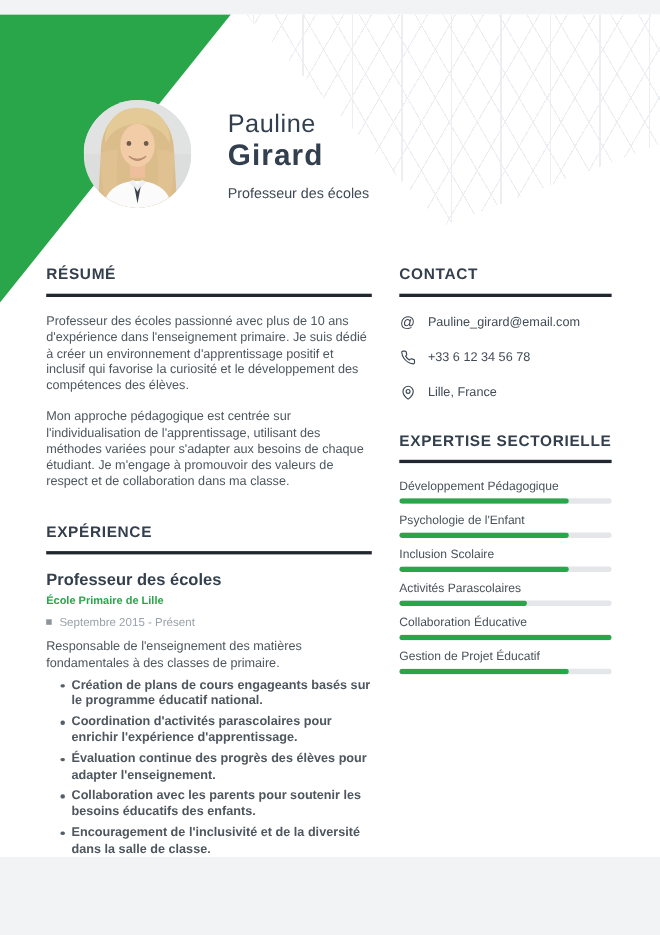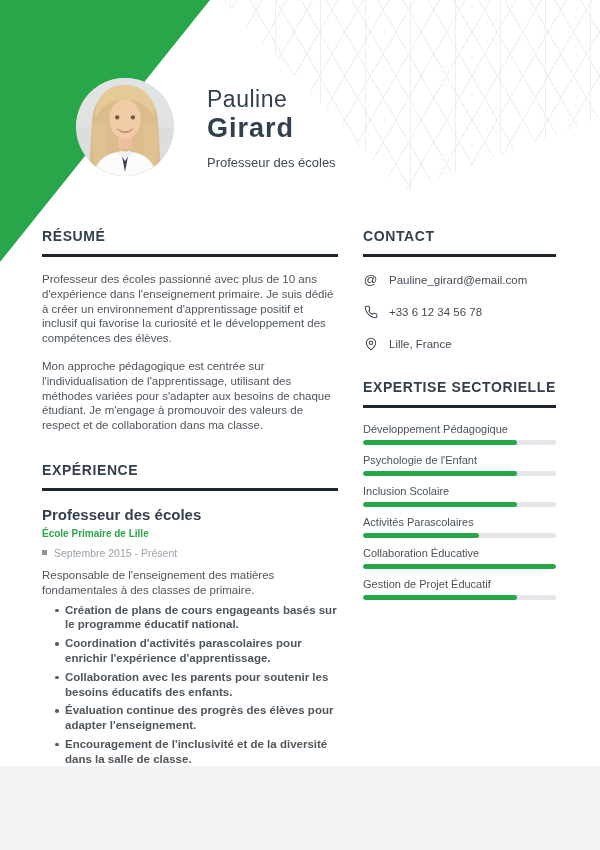--- a/index.html
+++ b/index.html
@@ -1,18 +1,18 @@
 <!DOCTYPE html>
 <html><head>
 <meta charset="utf-8">
 <style>
   * { margin:0; padding:0; box-sizing:border-box; }
   html,body { background:#f2f3f5; }
   .page {
-    position:relative; width:600px; height:766px; margin:0 auto;
+    position:relative; width:600px; height:766px; margin:13px auto;
     background:#ffffff; overflow:hidden;
     font-family:"Liberation Sans", sans-serif; color:#4e565e;
   }
 
   
   .pattern {
     position:absolute; left:185px; top:0; width:415px; height:196px;
     background-image:
       repeating-linear-gradient(90deg,  #eceef1 0 1px, transparent 1px 45px),
       repeating-linear-gradient(60deg,  #eceef1 0 1px, transparent 1px 22px),
@@ -127,22 +127,22 @@
         <div class="job-title">Professeur des écoles</div>
         <div class="job-company">École Primaire de Lille</div>
         <div class="job-dates">
           <span class="date-square"></span>
           <span>Septembre 2015 - Présent</span>
         </div>
         <p class="job-desc">Responsable de l'enseignement des matières fondamentales à des classes de primaire.</p>
         <ul class="job-bullets">
           <li>Création de plans de cours engageants basés sur le programme éducatif national.</li>
           <li>Coordination d'activités parascolaires pour enrichir l'expérience d'apprentissage.</li>
+          <li>Évaluation continue des progrès des élèves pour adapter l'enseignement.</li>
           <li>Collaboration avec les parents pour soutenir les besoins éducatifs des enfants.</li>
-          <li>Évaluation continue des progrès des élèves pour adapter l'enseignement.</li>
           <li>Encouragement de l'inclusivité et de la diversité dans la salle de classe.</li>
         </ul>
       </div>
 
       <hr class="dotted-divider">
 
       <div class="job">
         <div class="job-title">Psychologie remplaçant</div>
         <div class="job-company">École Élémentaire de Girard</div>
         <div class="job-dates">

